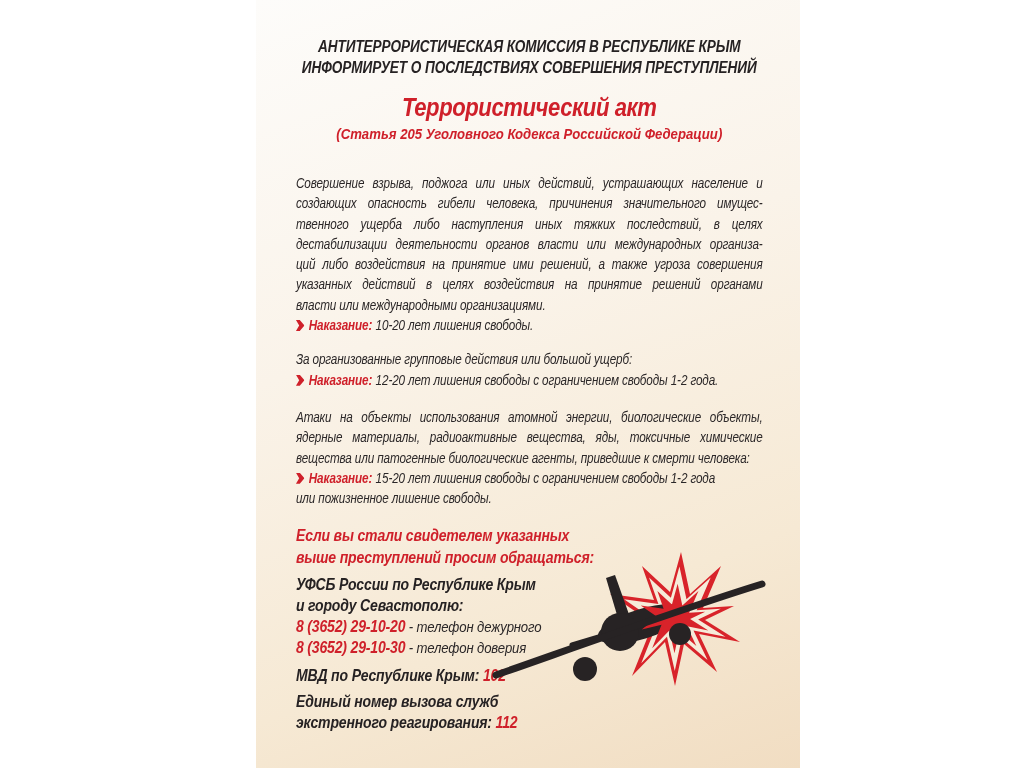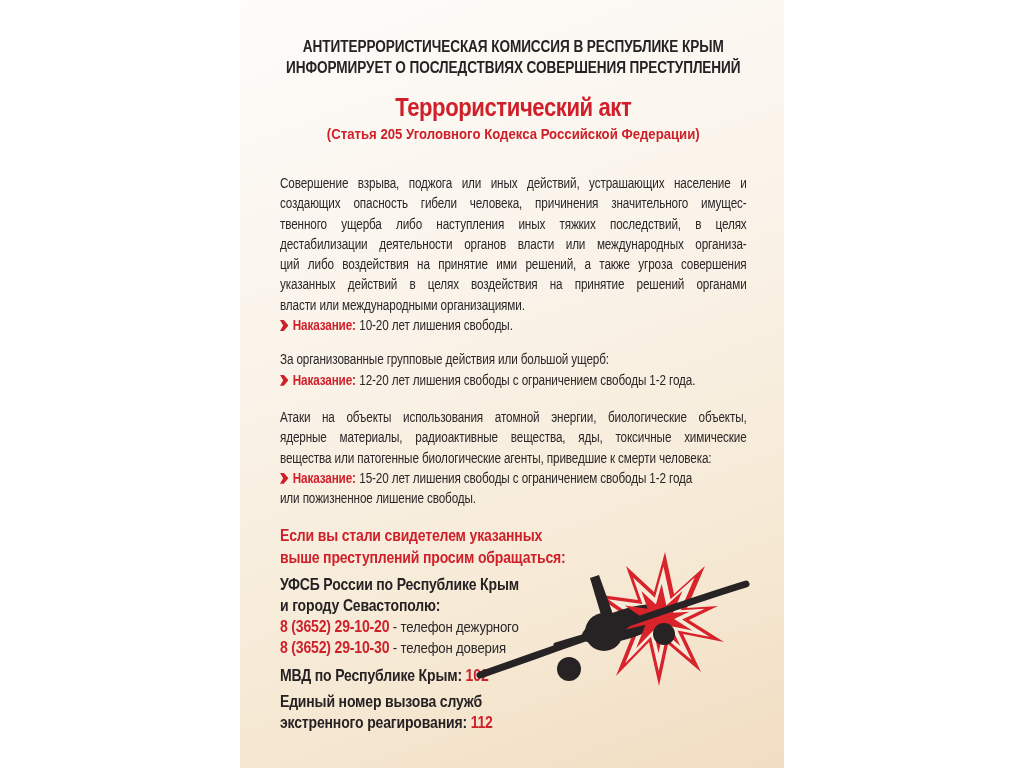--- a/index.html
+++ b/index.html
@@ -3,23 +3,24 @@
 <meta charset="utf-8">
 <style>
   html,body{margin:0;padding:0;}
   body{
     width:1024px;height:768px;overflow:hidden;
     background:#ffffff;
     font-family:"Liberation Sans", sans-serif;
   }
   .canvas{position:relative;width:1024px;height:768px;background:#ffffff;}
   .page{
-    position:absolute;left:240px;top:0;width:544px;height:768px;
+    position:absolute;left:256px;top:0;width:544px;height:768px;
     background:linear-gradient(160deg,#fdfcfa 0%,#faf3e9 40%,#f6e9d4 75%,#f1ddc2 100%);
     overflow:hidden;
+    font-style:italic;
   }
   
   .content{
     position:absolute;left:0;top:0;width:640px;
     transform:scaleX(0.85);transform-origin:0 0;
     padding:0 44px 0 47px;box-sizing:border-box;
     color:#2b2728;
   }
   .header{margin-top:36px;text-align:center;font-weight:bold;font-size:16px;
     line-height:21px;color:#262223;letter-spacing:-0.1px;}

